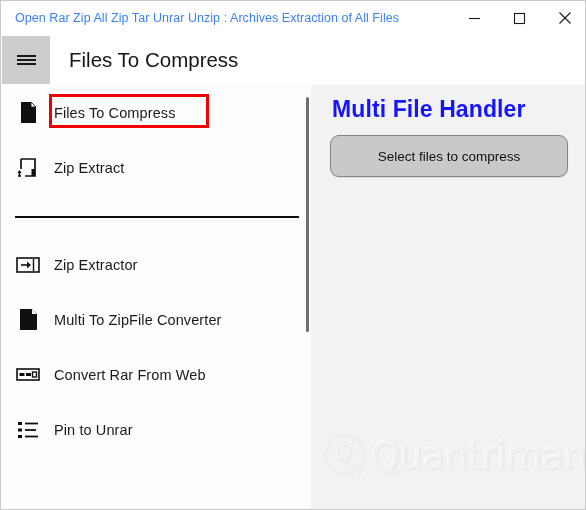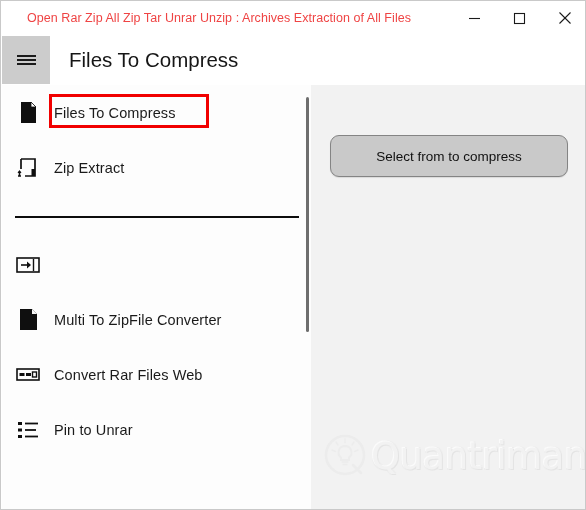--- a/index.html
+++ b/index.html
@@ -28,23 +28,23 @@
   .titlebar {
     position: absolute;
     left: 0; top: 0;
     width: 586px;
     height: 34px;
     background: #ffffff;
     display: flex;
     align-items: center;
   }
   .titlebar-text {
-    margin-left: 26px;
+    margin-left: 14px;
     font-size: 12.5px;
-    color: #ef4444;
+    color: #3b82f6;
     white-space: nowrap;
     letter-spacing: 0.05px;
   }
   .winbtns {
     position: absolute;
     right: 0; top: 0;
     height: 34px;
     display: flex;
   }
   .winbtn {
@@ -291,20 +291,21 @@
 
       <div class="nav-item">
         <span class="nav-icon">
           <svg width="24" height="16" viewBox="0 0 24 16">
             <rect x="1" y="1" width="22" height="14" fill="none" stroke="#0f0f0f" stroke-width="1.6"></rect>
             <line x1="17.5" y1="2" x2="17.5" y2="14" stroke="#0f0f0f" stroke-width="1.4"></line>
             <line x1="5" y1="8" x2="14" y2="8" stroke="#0f0f0f" stroke-width="1.6"></line>
             <path d="M11 4.5 L15 8 L11 11.5 Z" fill="#0f0f0f"></path>
           </svg>
         </span>
+        <span class="nav-label">Zip Extractor</span>
       </div>
 
       <div class="nav-item">
         <span class="nav-icon">
           <svg width="19" height="21" viewBox="0 0 19 21">
             <path d="M1 0 H13 L18 5 V21 H1 Z" fill="#0f0f0f"></path>
             <path d="M13 0 L18 5 H13 Z" fill="#f7f7f7"></path>
           </svg>
         </span>
         <span class="nav-label">Multi To ZipFile Converter</span>
@@ -312,42 +313,43 @@
 
       <div class="nav-item">
         <span class="nav-icon">
           <svg width="24" height="13" viewBox="0 0 24 13">
             <rect x="1" y="1" width="22" height="11" fill="none" stroke="#0f0f0f" stroke-width="1.6"></rect>
             <rect x="3.5" y="5" width="5" height="3" fill="#0f0f0f"></rect>
             <rect x="10" y="5" width="5" height="3" fill="#0f0f0f"></rect>
             <rect x="16.5" y="4" width="4" height="5" fill="none" stroke="#0f0f0f" stroke-width="1.4"></rect>
           </svg>
         </span>
-        <span class="nav-label">Convert Rar Files Web</span>
+        <span class="nav-label">Convert Rar From Web</span>
       </div>
 
       <div class="nav-item">
         <span class="nav-icon">
           <svg width="22" height="18" viewBox="0 0 22 18">
             <rect x="1" y="1" width="4" height="3" fill="#0f0f0f"></rect>
             <rect x="1" y="7.5" width="4" height="3" fill="#0f0f0f"></rect>
             <rect x="1" y="14" width="4" height="3" fill="#0f0f0f"></rect>
             <line x1="8" y1="2.5" x2="21" y2="2.5" stroke="#0f0f0f" stroke-width="1.8"></line>
             <line x1="8" y1="9" x2="19" y2="9" stroke="#0f0f0f" stroke-width="1.8"></line>
             <line x1="8" y1="15.5" x2="21" y2="15.5" stroke="#0f0f0f" stroke-width="1.8"></line>
           </svg>
         </span>
         <span class="nav-label">Pin to Unrar</span>
       </div>
 
     </div>
   </div>
 
   <div class="content">
-    <div class="select-files-btn">Select from to compress</div>
+    <div class="content-title">Multi File Handler</div>
+    <div class="select-files-btn">Select files to compress</div>
 
     <div class="watermark">
       <div class="wm-logo">
         <svg width="46" height="46" viewBox="0 0 46 46">
           <circle cx="22" cy="22" r="19" fill="none" stroke="#ececec" stroke-width="2.6"></circle>
           <path d="M30 32 L38 40" stroke="#ececec" stroke-width="2.6" fill="none" stroke-linecap="round"></path>
           <path d="M22 13 a6.5 6.5 0 0 0 -4 11.6 V27 h8 v-2.4 A6.5 6.5 0 0 0 22 13 Z" fill="none" stroke="#ececec" stroke-width="2"></path>
           <line x1="18.5" y1="29" x2="25.5" y2="29" stroke="#ececec" stroke-width="1.8"></line>
           <line x1="19.5" y1="31.5" x2="24.5" y2="31.5" stroke="#ececec" stroke-width="1.8"></line>
           <g stroke="#ececec" stroke-width="1.5" stroke-linecap="round">

